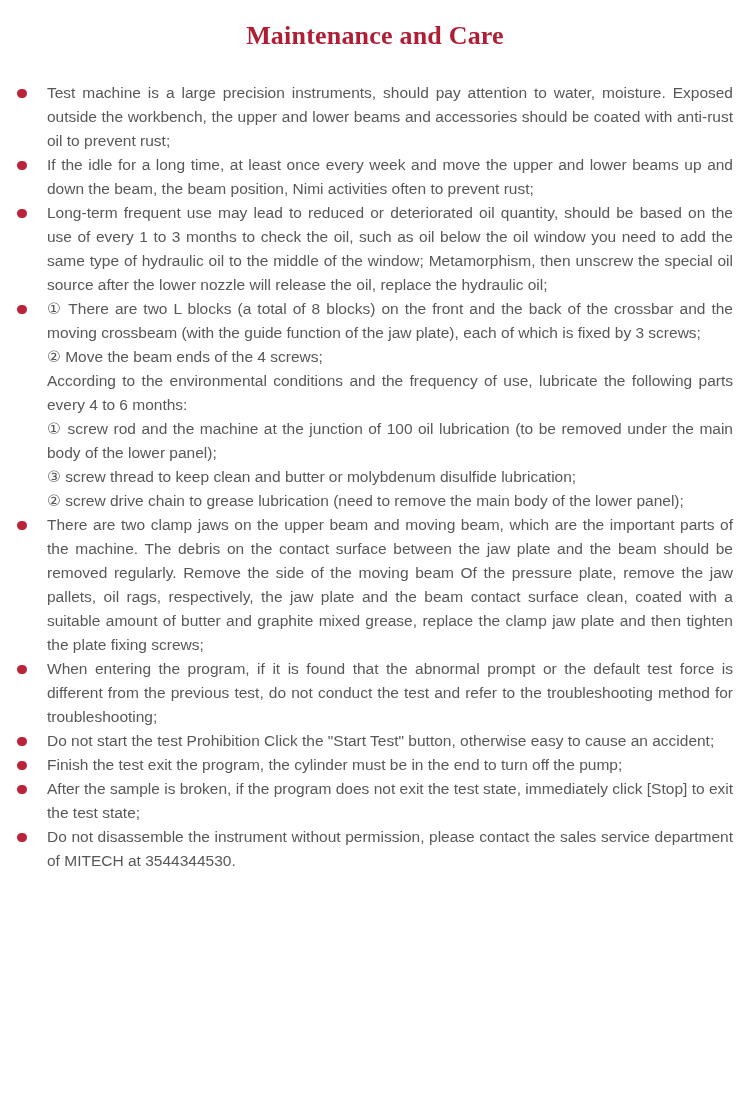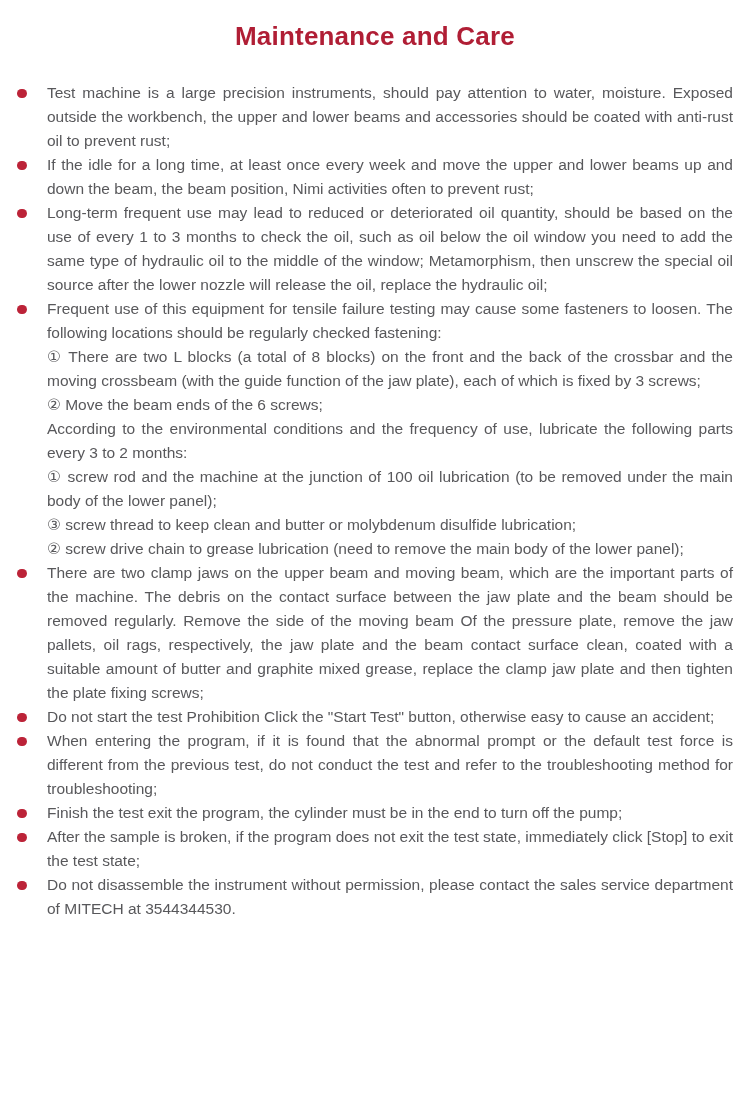--- a/index.html
+++ b/index.html
@@ -13,21 +13,21 @@
     height: 1104px;
     background: #ffffff;
     overflow: hidden;
     font-family: "Liberation Sans", "DejaVu Sans", sans-serif;
   }
   .title {
     margin: 0;
     padding-top: 21px;
     padding-bottom: 0;
     text-align: center;
-    font-family: Liberation Sans, sans-serif;
+    font-family: Liberation Serif, serif;
     font-weight: bold;
     font-size: 26px;
     line-height: 30px;
     color: #B01E35;
     letter-spacing: 0.2px;
   }
   .items {
     list-style: none;
     margin: 30px 0 0 0;
     padding: 0;
@@ -75,45 +75,44 @@
       </li>
       <li class="item">
         <span class="bullet" style="background: rgb(188, 35, 56);"></span>
         <div class="item-body">
           <p>Long-term frequent use may lead to reduced or deteriorated oil quantity, should be based on the use of every 1 to 3 months to check the oil, such as oil below the oil window you need to add the same type of hydraulic oil to the middle of the window; Metamorphism, then unscrew the special oil source after the lower nozzle will release the oil, replace the hydraulic oil;</p>
         </div>
       </li>
       <li class="item">
         <span class="bullet" style="background: rgb(188, 35, 56);"></span>
         <div class="item-body">
-          <p>Frequent use of this equipment for tensile failure testing may cause some fasteners to loosen. The following locations should be regularly checked fastening:</p>
           <p>① There are two L blocks (a total of 8 blocks) on the front and the back of the crossbar and the moving crossbeam (with the guide function of the jaw plate), each of which is fixed by 3 screws;</p>
-          <p>② Move the beam ends of the 6 screws;</p>
-          <p>According to the environmental conditions and the frequency of use, lubricate the following parts every 3 to 2 months:</p>
+          <p>② Move the beam ends of the 4 screws;</p>
+          <p>According to the environmental conditions and the frequency of use, lubricate the following parts every 4 to 6 months:</p>
           <p>① screw rod and the machine at the junction of 100 oil lubrication (to be removed under the main body of the lower panel);</p>
           <p>③ screw thread to keep clean and butter or molybdenum disulfide lubrication;</p>
           <p>② screw drive chain to grease lubrication (need to remove the main body of the lower panel);</p>
         </div>
       </li>
       <li class="item">
         <span class="bullet" style="background: rgb(188, 35, 56);"></span>
         <div class="item-body">
           <p>There are two clamp jaws on the upper beam and moving beam, which are the important parts of the machine. The debris on the contact surface between the jaw plate and the beam should be removed regularly. Remove the side of the moving beam Of the pressure plate, remove the jaw pallets, oil rags, respectively, the jaw plate and the beam contact surface clean, coated with a suitable amount of butter and graphite mixed grease, replace the clamp jaw plate and then tighten the plate fixing screws;</p>
         </div>
       </li>
       <li class="item">
         <span class="bullet" style="background: rgb(188, 35, 56);"></span>
         <div class="item-body">
-          <p>Do not start the test Prohibition Click the "Start Test" button, otherwise easy to cause an accident;</p>
+          <p>When entering the program, if it is found that the abnormal prompt or the default test force is different from the previous test, do not conduct the test and refer to the troubleshooting method for troubleshooting;</p>
         </div>
       </li>
       <li class="item">
         <span class="bullet" style="background: rgb(188, 35, 56);"></span>
         <div class="item-body">
-          <p>When entering the program, if it is found that the abnormal prompt or the default test force is different from the previous test, do not conduct the test and refer to the troubleshooting method for troubleshooting;</p>
+          <p>Do not start the test Prohibition Click the "Start Test" button, otherwise easy to cause an accident;</p>
         </div>
       </li>
       <li class="item">
         <span class="bullet" style="background: rgb(188, 35, 56);"></span>
         <div class="item-body">
           <p>Finish the test exit the program, the cylinder must be in the end to turn off the pump;</p>
         </div>
       </li>
       <li class="item">
         <span class="bullet" style="background: rgb(188, 35, 56);"></span>

